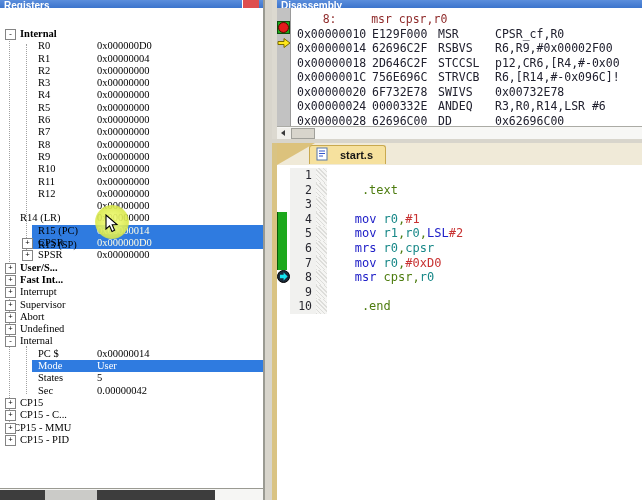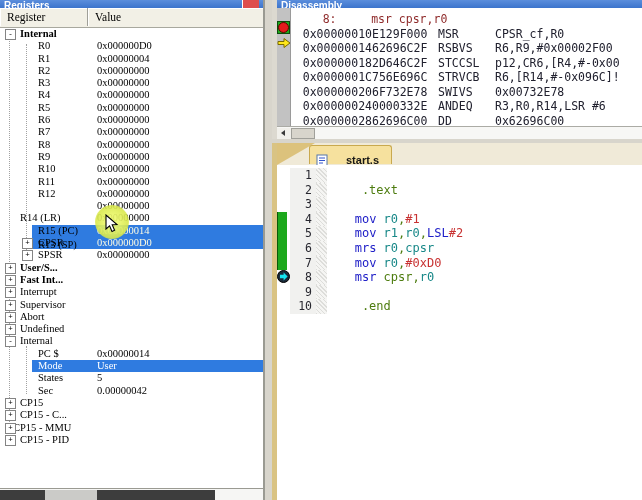--- a/index.html
+++ b/index.html
@@ -45,41 +45,41 @@
   
   #disasm-window{position:absolute;left:272px;top:0;width:370px;height:139px;background:#FFF;
                  border-left:5px solid #DCD9D0;}
   #disasm-gutter{position:absolute;left:0;top:8px;bottom:12px;width:13px;background:#C2C2C2;
                  border-right:1px solid #9A9A9A;}
   #disasm-lines{position:absolute;left:14px;top:8px;right:0;bottom:12px;overflow:hidden;
                 padding-top:4px;font-family:"DejaVu Sans Mono","Liberation Mono",monospace;
                 font-size:11.5px;line-height:14.5px;color:#20202E;}
   .src-line{white-space:pre;color:var(--source_line_maroon);padding-left:4px;}
   .dr{display:flex;padding-left:6px;white-space:pre;}
-  .da{width:75px;text-align:right;} .dh{width:66px;} .dm{width:57px;} .do{flex:1;overflow:hidden;}
+  .da{width:75px;} .dh{width:66px;} .dm{width:57px;} .do{flex:1;overflow:hidden;}
   .gmark{position:absolute;left:0px;z-index:2;}
   #disasm-hscroll{position:absolute;left:0;right:0;bottom:0;height:12px;background:#F7F7F5;
                   border-top:1px solid #ABABA5;}
   .dsb-btn{position:absolute;left:0;top:1px;width:14px;bottom:0;background:#F1F0EB;
            border-right:1px solid #B5B5AF;}
   .dsb-arrow{position:absolute;left:4px;top:2px;width:0;height:0;
              border-top:3.5px solid transparent;border-bottom:3.5px solid transparent;
              border-right:4.5px solid #3A3A3A;}
   .dsb-thumb{position:absolute;left:14px;top:1px;width:24px;bottom:0;background:#D8D5CC;
              border:1px solid #A0A09A;box-sizing:border-box;}
 
   
   #editor-window{position:absolute;left:272px;top:143px;width:370px;height:357px;background:#FFF;
                  border-left:5px solid var(--editor_border_gold);}
   #tabbar{position:absolute;left:0;right:0;top:0;height:22px;background:#F0EAD8;
           border-bottom:1px solid #C2A24E;}
   #tab-slant{position:absolute;left:0;top:0;width:38px;height:22px;background:var(--tab_slant_tan);
              clip-path:polygon(0 0,100% 0,0 100%);}
-  #tab-active{position:absolute;left:32px;top:2px;height:19px;display:flex;gap:18px;
-              padding:8px 12px 0 6px;background:var(--tab_yellow);border:1px solid #C9A94F;border-bottom:none;
+  #tab-active{position:absolute;left:32px;top:2px;height:19px;display:flex;align-items:center;gap:12px;
+              padding:0 12px 0 6px;background:var(--tab_yellow);border:1px solid #C9A94F;border-bottom:none;
               border-radius:3px 3px 0 0;font-weight:bold;font-size:11px;color:#161616;box-sizing:border-box;}
   #editor-body{position:absolute;left:0;right:0;top:22px;bottom:0;background:#FFF;overflow:hidden;
                padding-top:3px;}
   .eline{display:flex;height:14.6px;line-height:14.6px;
          font-family:"DejaVu Sans Mono","Liberation Mono",monospace;font-size:12px;}
   .lmargin{width:13px;position:relative;}
   .lmargin.green{background:var(--margin_green);box-shadow:inset -3px 0 0 #FFF,inset 1px 0 0 #0A5A0A;}
   .lnum{width:22px;text-align:right;padding-right:4px;background:#F1F1EF;color:#26262E;font-size:11.5px;}
   .ldots{width:11px;background:#F5F5F3;
          background-image:repeating-linear-gradient(45deg,#DDDDDA 0 1px,transparent 1px 3px);}
@@ -90,24 +90,20 @@
 </head>
 <body>
 
 <div id="screen">
 
   <section id="reg-window">
     <div class="titlebar">
       <span class="titletext">Registers</span>
       <span class="closebtn"></span>
     </div>
-    <div id="reg-header">
-      <div class="hcell hc1">Register</div>
-      <div class="hcell hc2">Value</div>
-    </div>
     <div id="reg-tree">
       <div class="tline" style="left:9px;top:8px;height:404px;"></div>
       <div class="tline" style="left:26px;top:16px;height:212px;"></div>
       <div class="tline" style="left:26px;top:318px;height:48px;"></div>
     <div class="reg-row">
           <span class="expander" style="left: 5px;">-</span>
           <span class="rlabel b" style="left: 20px;">Internal</span>
         </div>
         <div class="reg-row">
           <span class="rlabel" style="left: 38px;">R0</span>

